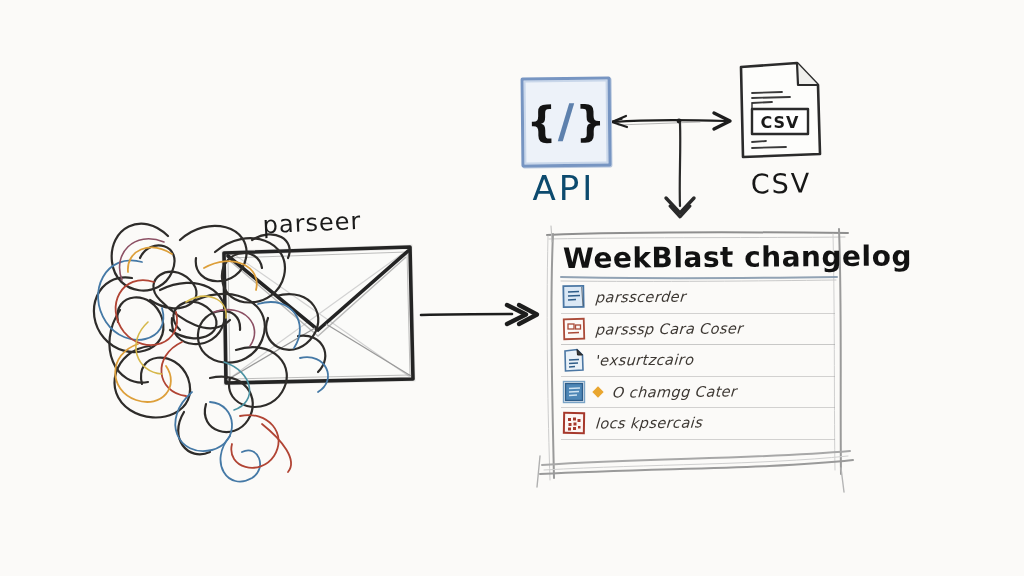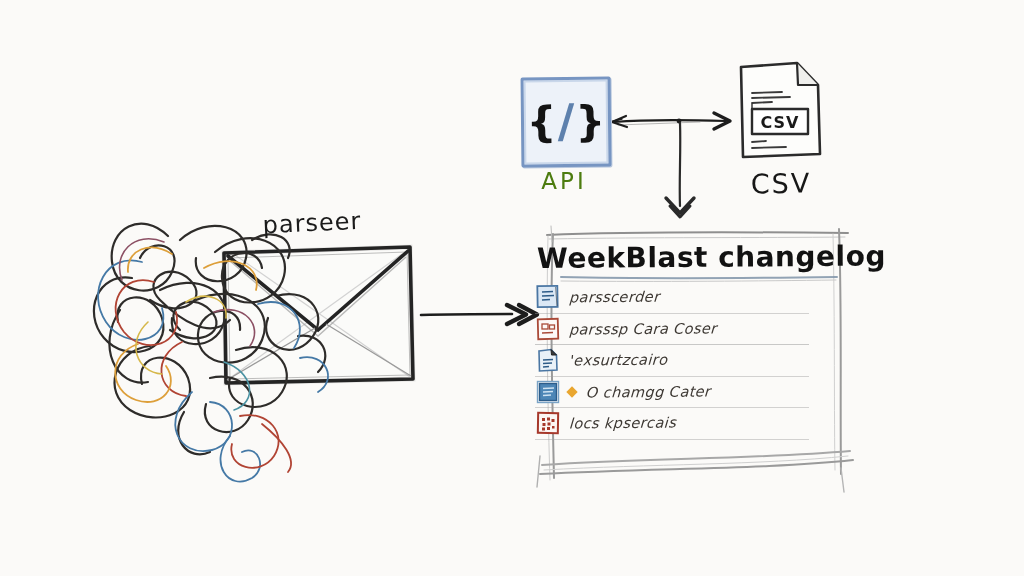--- a/index.html
+++ b/index.html
@@ -25,29 +25,29 @@
     background:#edf2f9;border:3px solid #7795c2;border-radius:2px;
     box-shadow:inset 0 0 0 2px #c9d7ea, 1px 1px 0 #b9c8de;
     display:flex;align-items:center;justify-content:center;
     transform:rotate(-0.6deg);
   }
   .api-box .brace{font-size:42px;font-weight:700;color:#141414;line-height:1;}
   .api-box .slash{font-size:46px;font-weight:600;color:#5e81ad;line-height:1;margin:0 1px;transform:translateY(-1px);}
 
   .api-label{
     position:absolute;left:519px;top:168px;width:90px;text-align:center;
-    font-size:23px;font-weight:500;letter-spacing:3px;color:#4d7c0f;
+    font-size:34px;font-weight:500;letter-spacing:3px;color:#0c4a6e;
   }
   .csv-label{
     position:absolute;left:733px;top:168px;width:96px;text-align:center;
     font-size:27px;font-weight:500;letter-spacing:2px;color:#171717;
     transform:rotate(-1deg);
   }
 
-  .panel{position:absolute;left:521px;top:233px;width:296px;height:248px;}
+  .panel{position:absolute;left:547px;top:233px;width:296px;height:248px;}
   .panel-title{
     position:absolute;left:16px;top:8px;width:270px;
     font-size:28px;font-weight:700;letter-spacing:0.5px;color:#121212;
     transform:rotate(-0.4deg);white-space:nowrap;
   }
   .rows{position:absolute;left:14px;top:49px;right:8px;}
   .row{
     height:30.5px;display:flex;align-items:center;gap:9px;
     border-bottom:1.5px solid rgba(160,160,160,.45);
   }

